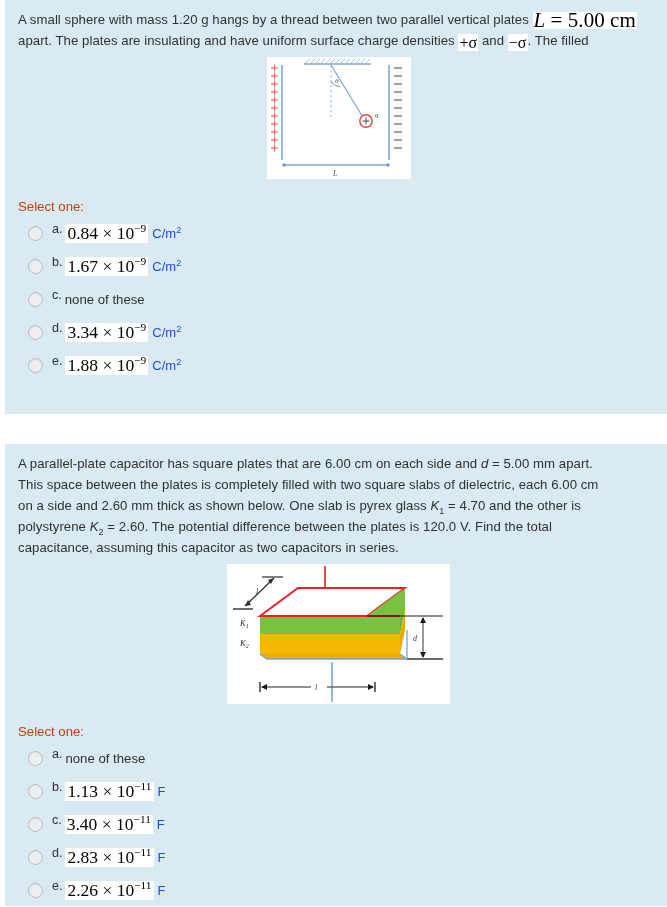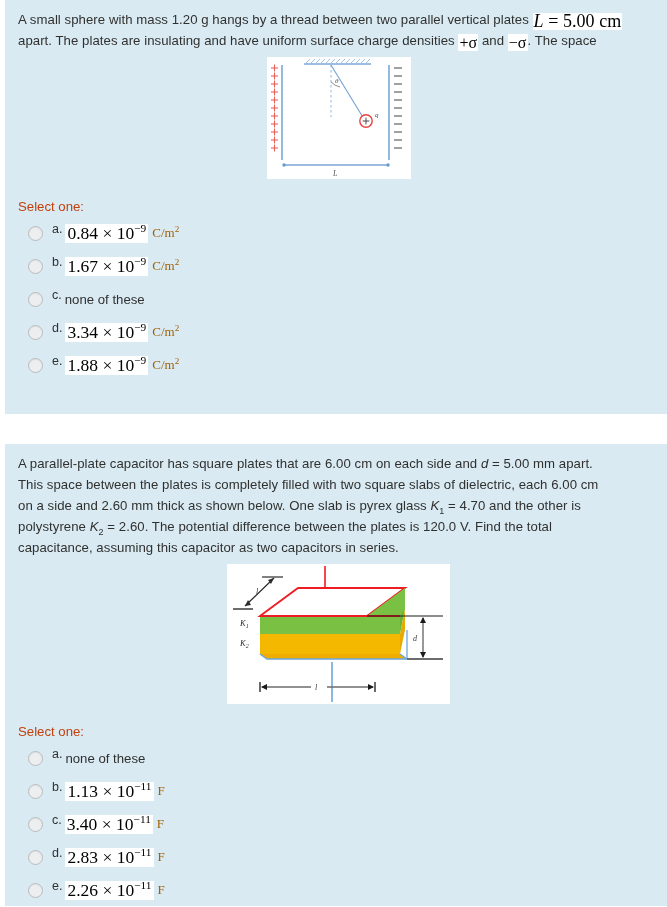--- a/index.html
+++ b/index.html
@@ -41,21 +41,21 @@
   .mathimg {
     background: #ffffff;
     font-family: "Liberation Serif", serif;
     display: inline-block;
     vertical-align: -3px;
     padding: 0 1px;
     line-height: 17px;
     color: #000000;
   }
   .mathimg.mid { font-size: 16px; }
-  .mathimg.big { font-size: 18px; }
+  .mathimg.big { font-size: 21px; }
   .mathimg i { font-style: italic; }
   sup.ex { font-size: 0.65em; vertical-align: super; line-height: 0; }
   sub.sb { font-size: 0.68em; vertical-align: sub; line-height: 0; }
   .selone {
     font-size: 13.2px;
     color: #c2410c;
     margin-top: 20px;
     margin-bottom: 6px;
   }
   .opt {
@@ -89,23 +89,23 @@
   .optmath {
     font-family: "Liberation Serif", serif;
     font-size: 17.5px;
     background: #ffffff;
     color: #000;
     padding: 0 2px;
     line-height: 19px;
   }
   .optunit {
     font-size: 13px;
-    color: #a16207;
+    color: #1d4ed8;
     margin-left: 4px;
-    font-family: Liberation Serif, serif;
+    font-family: Liberation Sans, sans-serif;
   }
   .optunit sup { font-size: 0.7em; vertical-align: super; line-height: 0;}
   .figwrap { display: flex; justify-content: center; }
   .fig1 {
     background: #ffffff;
     width: 144px;
     height: 122px;
     margin-top: 6px;
     position: relative;
   }
@@ -127,21 +127,21 @@
 
     <div class="qtext">
       <p>
         <span>A small sphere with mass 1.20 g hangs by a thread between two parallel vertical plates</span>
         <span class="mathimg big"><i>L</i> <span>= 5.00 cm</span></span>
       </p>
       <p>
         <span>apart. The plates are insulating and have uniform surface charge densities</span>
         <span class="mathimg mid">+σ</span>
         <span>and</span>
-        <span class="mathimg mid">−σ</span><span>. The space</span>
+        <span class="mathimg mid">−σ</span><span>. The filled</span>
       </p>
     </div>
 
     <div class="figwrap">
       <div class="fig1">
         <svg width="144" height="122" viewBox="0 0 144 122">
 
           <line x1="15" y1="8" x2="15" y2="103" stroke="#7ba7d7" stroke-width="1.6"></line>
           <g stroke="#e8625c" stroke-width="1.1">
             <g>

